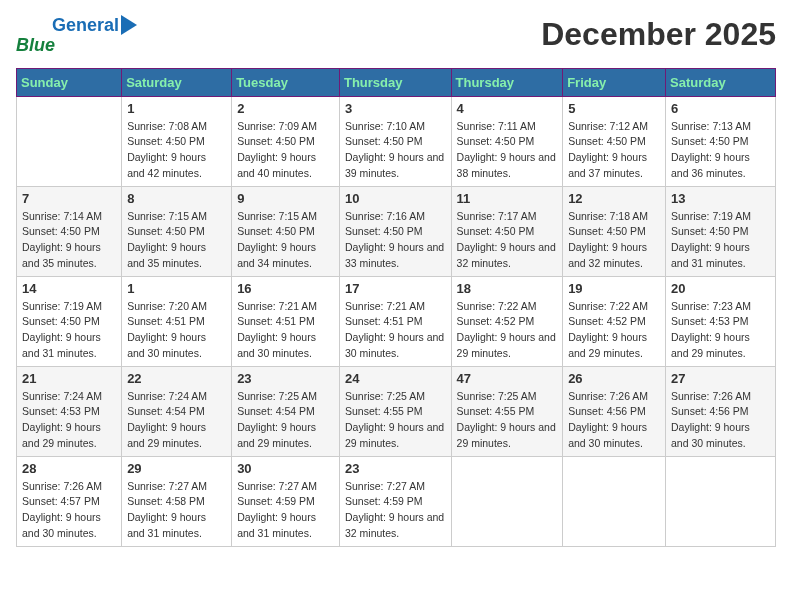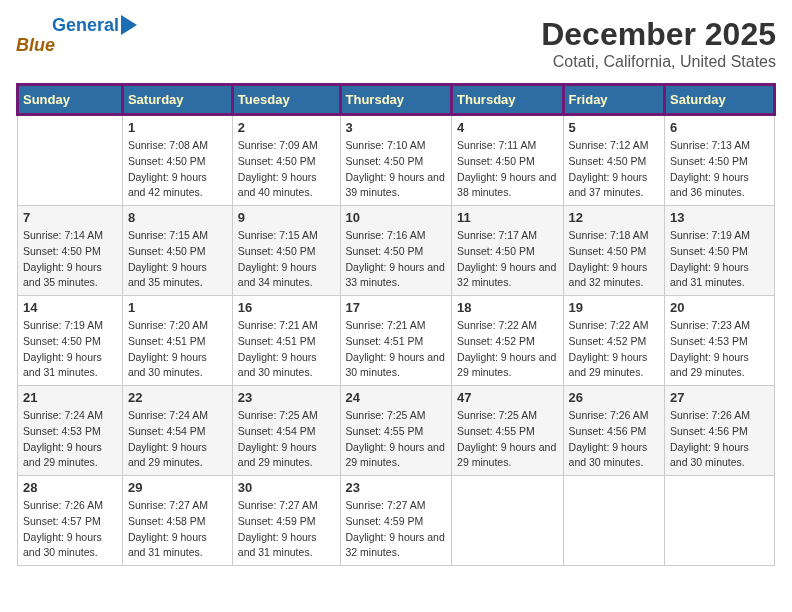--- a/index.html
+++ b/index.html
@@ -52,26 +52,26 @@
       font-weight: normal;
       color: #555;
     }
     table {
       width: 100%;
       border-collapse: collapse;
       font-size: 11px;
     }
     thead tr th {
       background-color: #2e6da4;
-      color: #fef9c3;
+      color: #86efac;
       padding: 6px 4px;
       text-align: left;
       font-size: 13px;
       font-weight: bold;
-      border: 3px solid #701a75;
+      border: 1px solid #701a75;
     }
     tbody tr td {
       border: 1px solid #ccc;
       padding: 4px 5px;
       vertical-align: top;
       min-height: 70px;
     }
     tbody tr:nth-child(even) td {
       background-color: #f5f5f5;
     }
@@ -99,26 +99,25 @@
 
 <div class="header">
   <div class="logo">
     <div style="display:flex; flex-direction:column; align-items:flex-start;">
       <div style="display:flex; align-items:center;">
         <span class="logo-text">
           <span>General</span>
         </span>
         <div class="logo-arrow"></div>
       </div>
-      <span class="logo-text" style="color:#a16207; font-style:italic;">Blue</span>
+      <span class="logo-text" style="color:#15803d; font-style:italic;">Blue</span>
     </div>
   </div>
   <div class="title-block">
     <h1>December 2025</h1>
-    <h2>Cotati, California, United States</h2>
   </div>
 </div>
 
 <table>
   <thead>
     <tr>
     <th>Sunday</th>
         <th>Saturday</th>
         <th>Tuesday</th>
         <th>Thursday</th>

